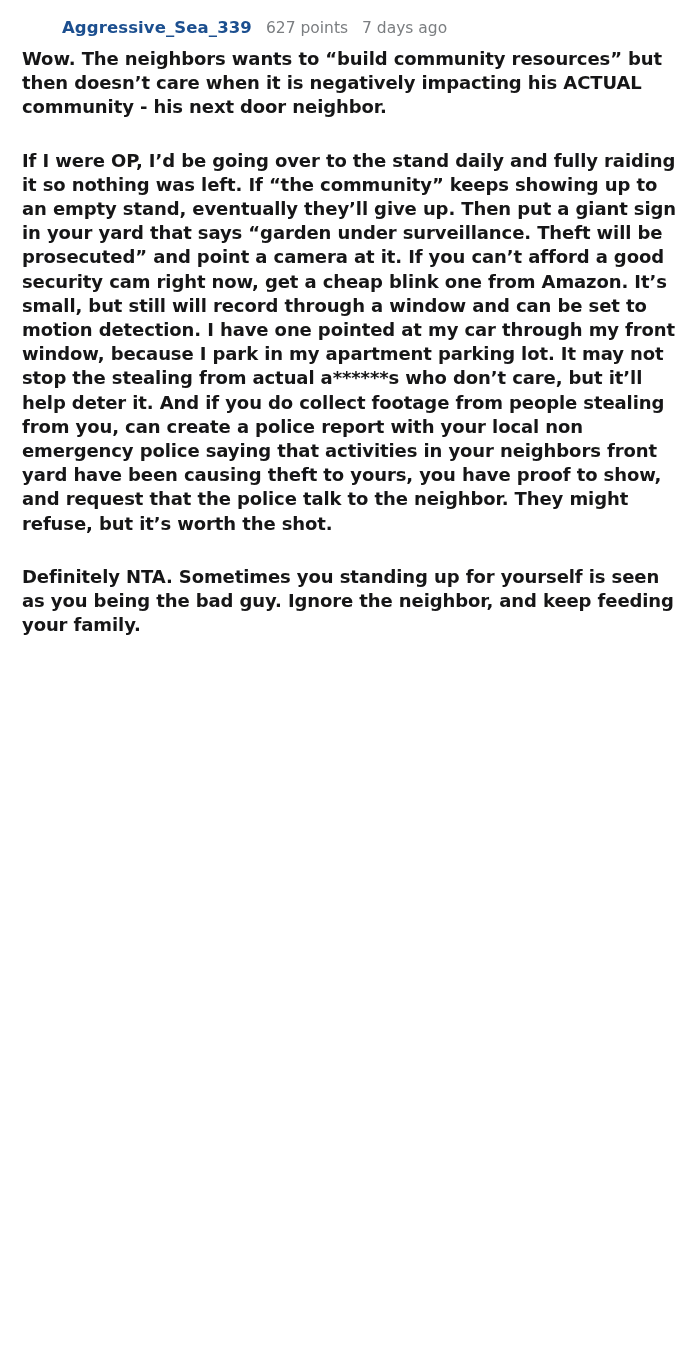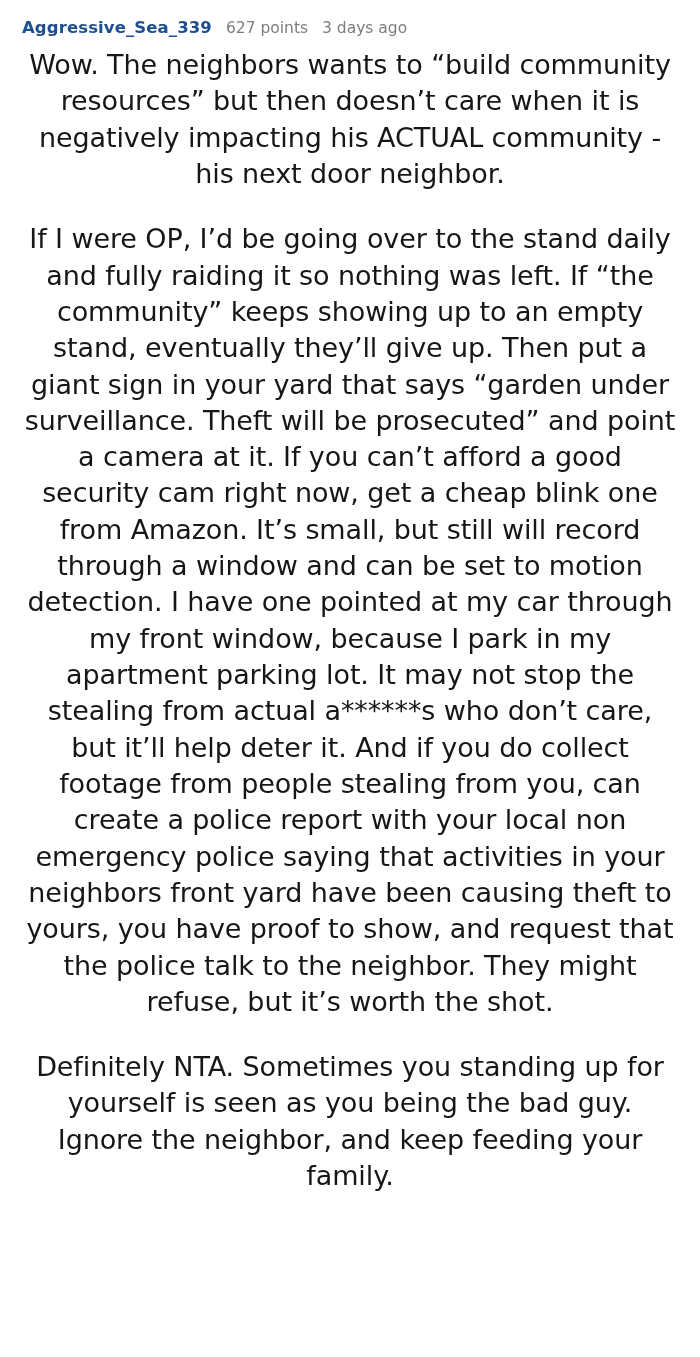--- a/index.html
+++ b/index.html
@@ -18,56 +18,56 @@
     padding: 18px 22px 10px 22px;
     box-sizing: border-box;
     width: 700px;
   }
   .comment-meta {
     display: flex;
     align-items: baseline;
     gap: 14px;
     margin-bottom: 10px;
     white-space: nowrap;
+    margin-left: 40px;
   }
   .author {
     color: #1c4f8f;
     font-size: 16.5px;
     font-weight: 700;
     letter-spacing: 0.1px;
   }
   .points, .timestamp {
     color: #7b7e81;
     font-size: 15.5px;
     font-weight: 400;
   }
   .comment-body {
-    font-size: 27px;
+    font-size: 18px;
     line-height: 1.345;
     color: #161617;
-    font-weight: 400;
+    font-weight: 700;
     letter-spacing: -0.1px;
-    text-align: center;
   }
   .comment-body p {
     margin: 0 0 29px 0;
   }
   .comment-body p:last-child {
     margin-bottom: 0;
   }
 </style>
 </head>
 <body>
 
 <div class="comment">
 
   <div class="comment-meta">
     <span class="author">Aggressive_Sea_339</span>
     <span class="points">627 points</span>
-    <span class="timestamp">3 days ago</span>
+    <span class="timestamp">7 days ago</span>
   </div>
 
   <div class="comment-body">
     <p>Wow. The neighbors wants to “build community resources” but then doesn’t care when it is negatively impacting his ACTUAL community - his next door neighbor.</p>
     <p>If I were OP, I’d be going over to the stand daily and fully raiding it so nothing was left. If “the community” keeps showing up to an empty stand, eventually they’ll give up. Then put a giant sign in your yard that says “garden under surveillance. Theft will be prosecuted” and point a camera at it. If you can’t afford a good security cam right now, get a cheap blink one from Amazon. It’s small, but still will record through a window and can be set to motion detection. I have one pointed at my car through my front window, because I park in my apartment parking lot. It may not stop the stealing from actual a******s who don’t care, but it’ll help deter it. And if you do collect footage from people stealing from you, can create a police report with your local non emergency police saying that activities in your neighbors front yard have been causing theft to yours, you have proof to show, and request that the police talk to the neighbor. They might refuse, but it’s worth the shot.</p>
     <p>Definitely NTA. Sometimes you standing up for yourself is seen as you being the bad guy. Ignore the neighbor, and keep feeding your family.</p>
   </div>
 
 </div>
 

